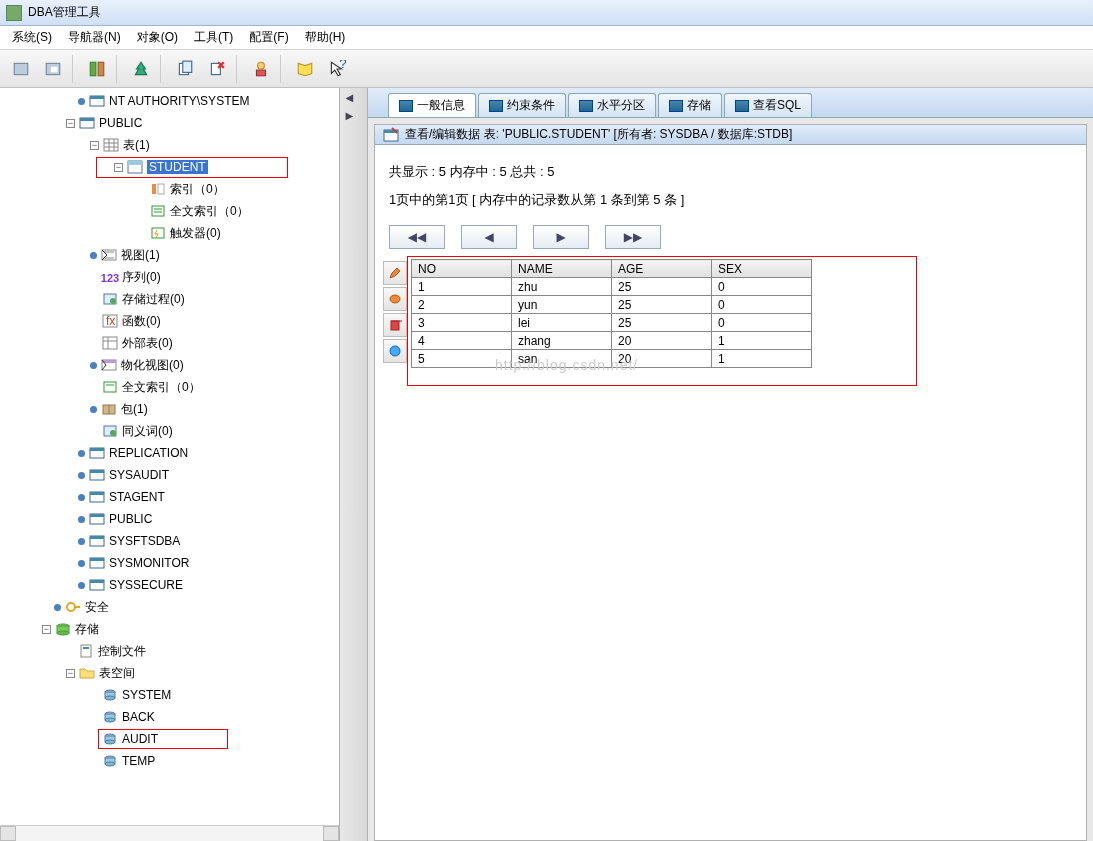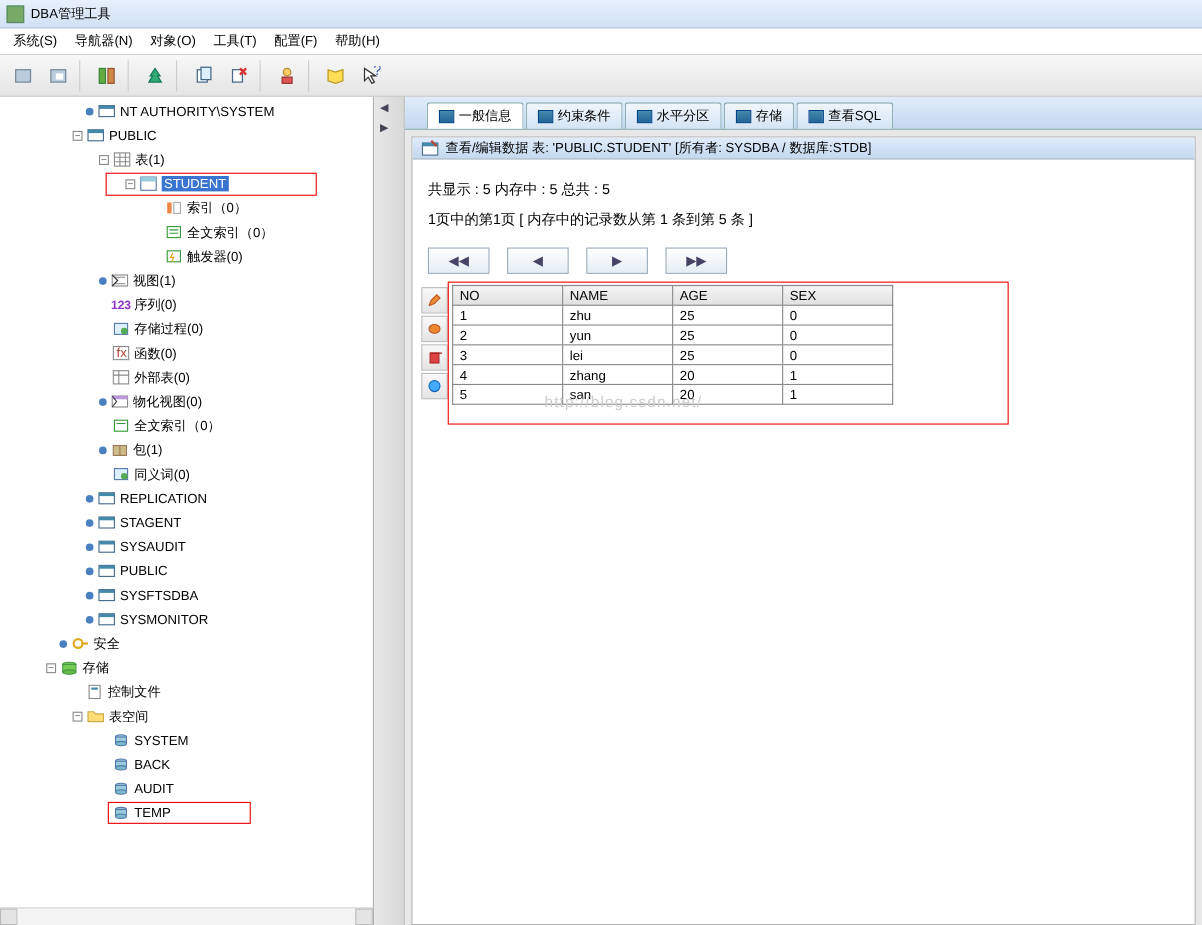--- a/index.html
+++ b/index.html
@@ -311,42 +311,42 @@
         </div>
       <div class="tree-row">
           <span class="sp" style="width:78px"></span>
           <span class="dot"></span>
           <span class="ticon">
             <svg width="16" height="14">
               <rect x="1" y="2" width="14" height="10" fill="#fff" stroke="#468"></rect>
               <rect x="1" y="2" width="14" height="3" fill="#48a"></rect>
             </svg>
           </span>
+          <span class="lbl">SYSAUDIT</span>
+        </div>
+      <div class="tree-row">
+          <span class="sp" style="width:78px"></span>
+          <span class="dot"></span>
+          <span class="ticon">
+            <svg width="16" height="14">
+              <rect x="1" y="2" width="14" height="10" fill="#fff" stroke="#468"></rect>
+              <rect x="1" y="2" width="14" height="3" fill="#48a"></rect>
+            </svg>
+          </span>
           <span class="lbl">STAGENT</span>
         </div>
       <div class="tree-row">
           <span class="sp" style="width:78px"></span>
           <span class="dot"></span>
           <span class="ticon">
             <svg width="16" height="14">
               <rect x="1" y="2" width="14" height="10" fill="#fff" stroke="#468"></rect>
               <rect x="1" y="2" width="14" height="3" fill="#48a"></rect>
             </svg>
           </span>
-          <span class="lbl">SYSAUDIT</span>
-        </div>
-      <div class="tree-row">
-          <span class="sp" style="width:78px"></span>
-          <span class="dot"></span>
-          <span class="ticon">
-            <svg width="16" height="14">
-              <rect x="1" y="2" width="14" height="10" fill="#fff" stroke="#468"></rect>
-              <rect x="1" y="2" width="14" height="3" fill="#48a"></rect>
-            </svg>
-          </span>
           <span class="lbl">PUBLIC</span>
         </div>
       <div class="tree-row">
           <span class="sp" style="width:78px"></span>
           <span class="dot"></span>
           <span class="ticon">
             <svg width="16" height="14">
               <rect x="1" y="2" width="14" height="10" fill="#fff" stroke="#468"></rect>
               <rect x="1" y="2" width="14" height="3" fill="#48a"></rect>
             </svg>
@@ -356,20 +356,31 @@
       <div class="tree-row">
           <span class="sp" style="width:78px"></span>
           <span class="dot"></span>
           <span class="ticon">
             <svg width="16" height="14">
               <rect x="1" y="2" width="14" height="10" fill="#fff" stroke="#468"></rect>
               <rect x="1" y="2" width="14" height="3" fill="#48a"></rect>
             </svg>
           </span>
           <span class="lbl">SYSMONITOR</span>
+        </div>
+      <div class="tree-row">
+          <span class="sp" style="width:78px"></span>
+          <span class="dot"></span>
+          <span class="ticon">
+            <svg width="16" height="14">
+              <rect x="1" y="2" width="14" height="10" fill="#fff" stroke="#468"></rect>
+              <rect x="1" y="2" width="14" height="3" fill="#48a"></rect>
+            </svg>
+          </span>
+          <span class="lbl">SYSSECURE</span>
         </div>
       <div class="tree-row">
           <span class="sp" style="width:54px"></span>
           <span class="dot"></span>
           <span class="ticon">
             <svg width="16" height="14">
               <circle cx="6" cy="7" r="4" fill="none" stroke="#da2" stroke-width="2"></circle>
               <rect x="9" y="6" width="6" height="2" fill="#da2"></rect>
             </svg>
           </span>

